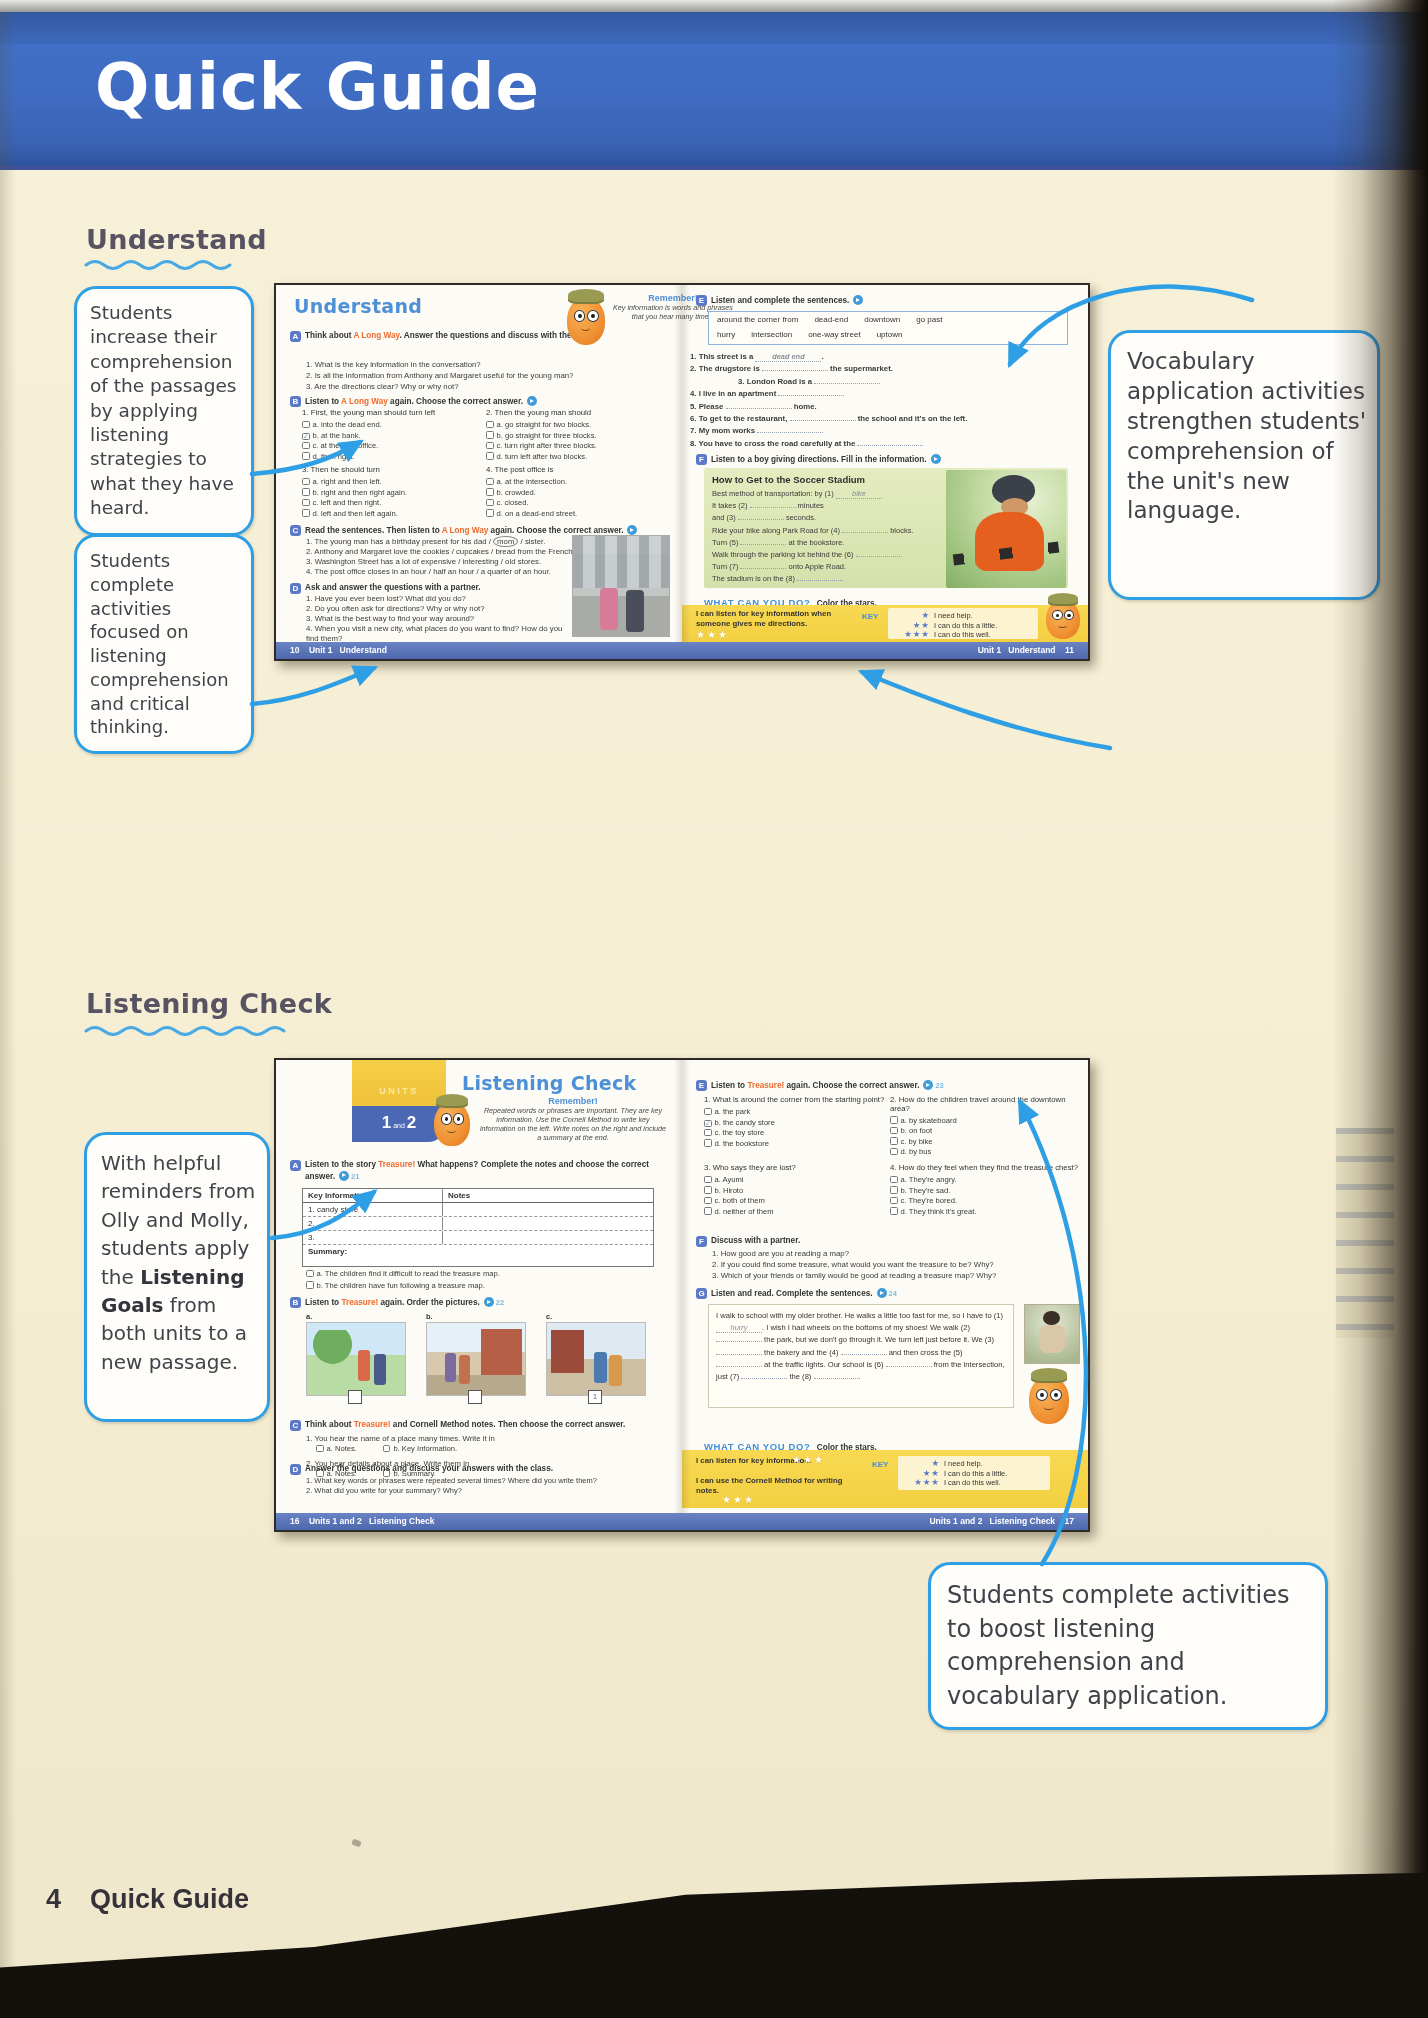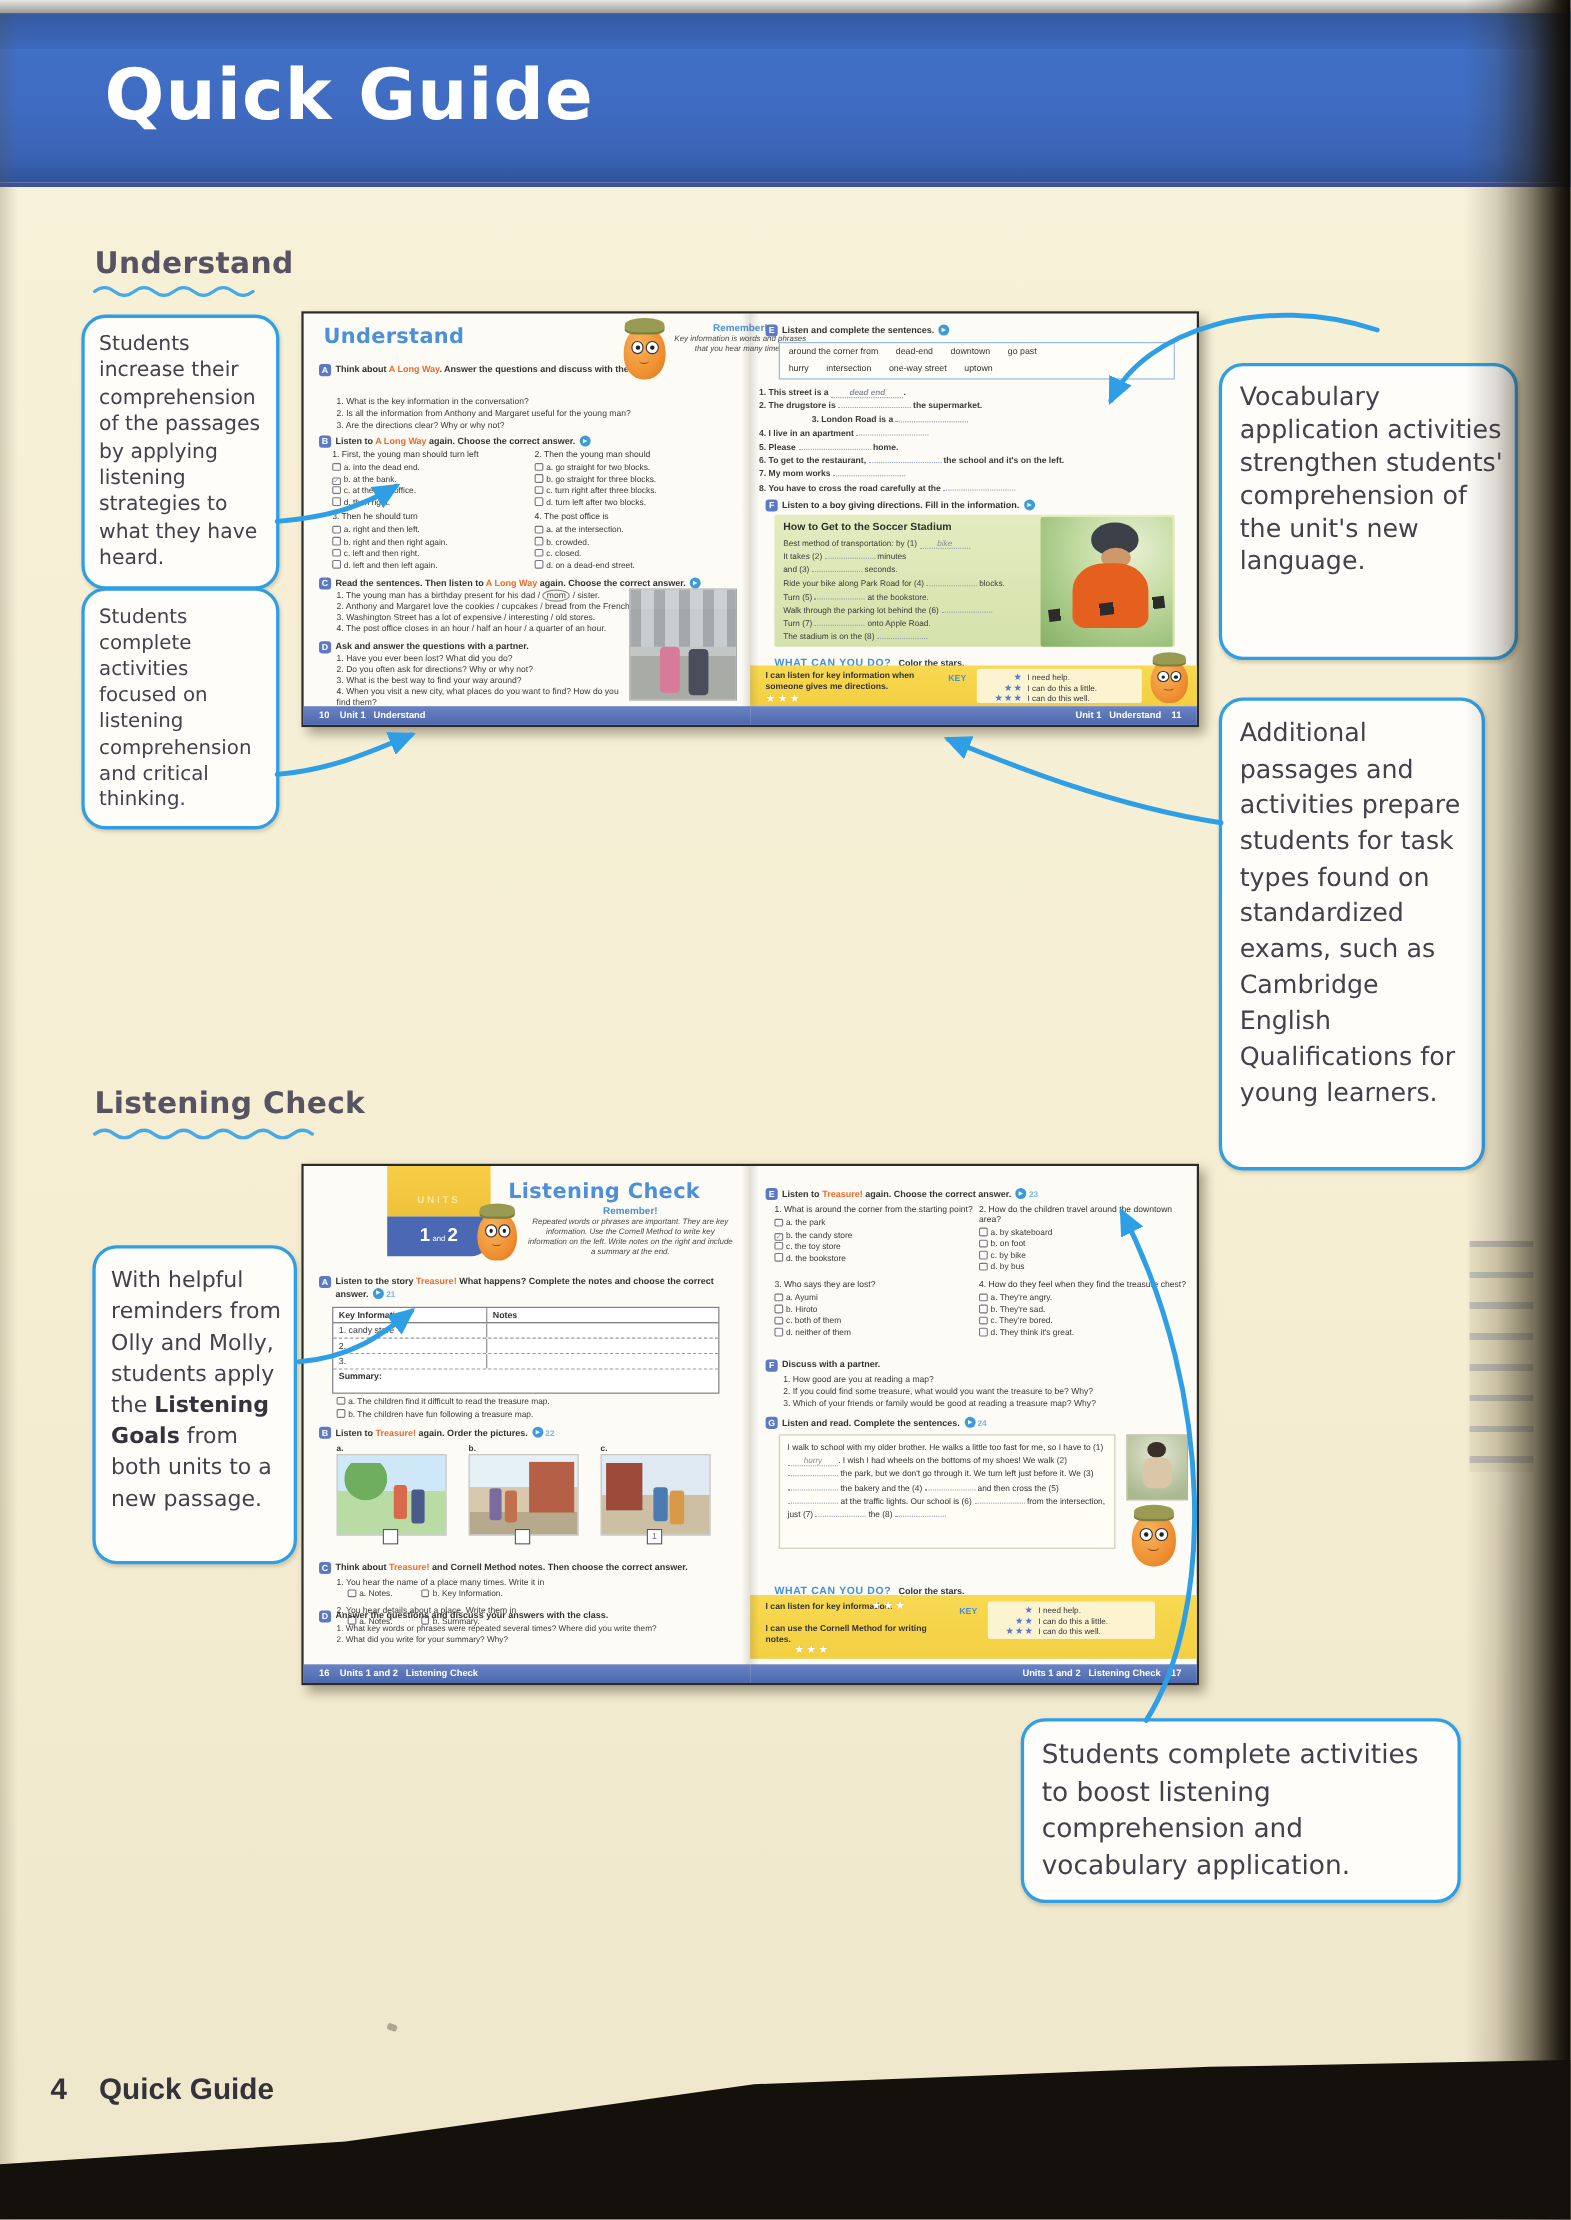--- a/index.html
+++ b/index.html
@@ -181,21 +181,20 @@
   </svg>
 
   <div class="h2 lc">Listening Check</div>
   <svg class="wave w2" width="214" height="12">
     <path d="M2 7 Q11 0 20 7 T38 7 T56 7 T74 7 T92 7 T110 7 T128 7 T146 7 T164 7 T182 7 T200 7" fill="none" stroke="#49a9e5" stroke-width="3" stroke-linecap="round"></path>
   </svg>
 
   <div class="co c1"><span>Students increase their comprehension of the passages by applying listening strategies to what they have heard.</span></div>
   <div class="co c2"><span>Students complete activities focused on listening comprehension and critical thinking.</span></div>
   <div class="co c3"><span>Vocabulary application activities strengthen students' comprehension of the unit's new language.</span></div>
-  <div class="co c4"><span>Additional passages and activities prepare students for task types found on standardized exams, such as Cambridge English Qualifications for young learners.</span></div>
   <div class="co c5">
     <span>With helpful reminders from Olly and Molly, students apply the </span><span class="cbold">Listening Goals</span><span> from both units to a new passage.</span>
   </div>
   <div class="co c6"><span>Students complete activities to boost listening comprehension and vocabulary application.</span></div>
 
   <div class="spread s1">
     <div class="spine"></div>
 
     <div class="pg pl">
       <div class="bktitle" style="left:18px;top:10px;">Understand</div>

